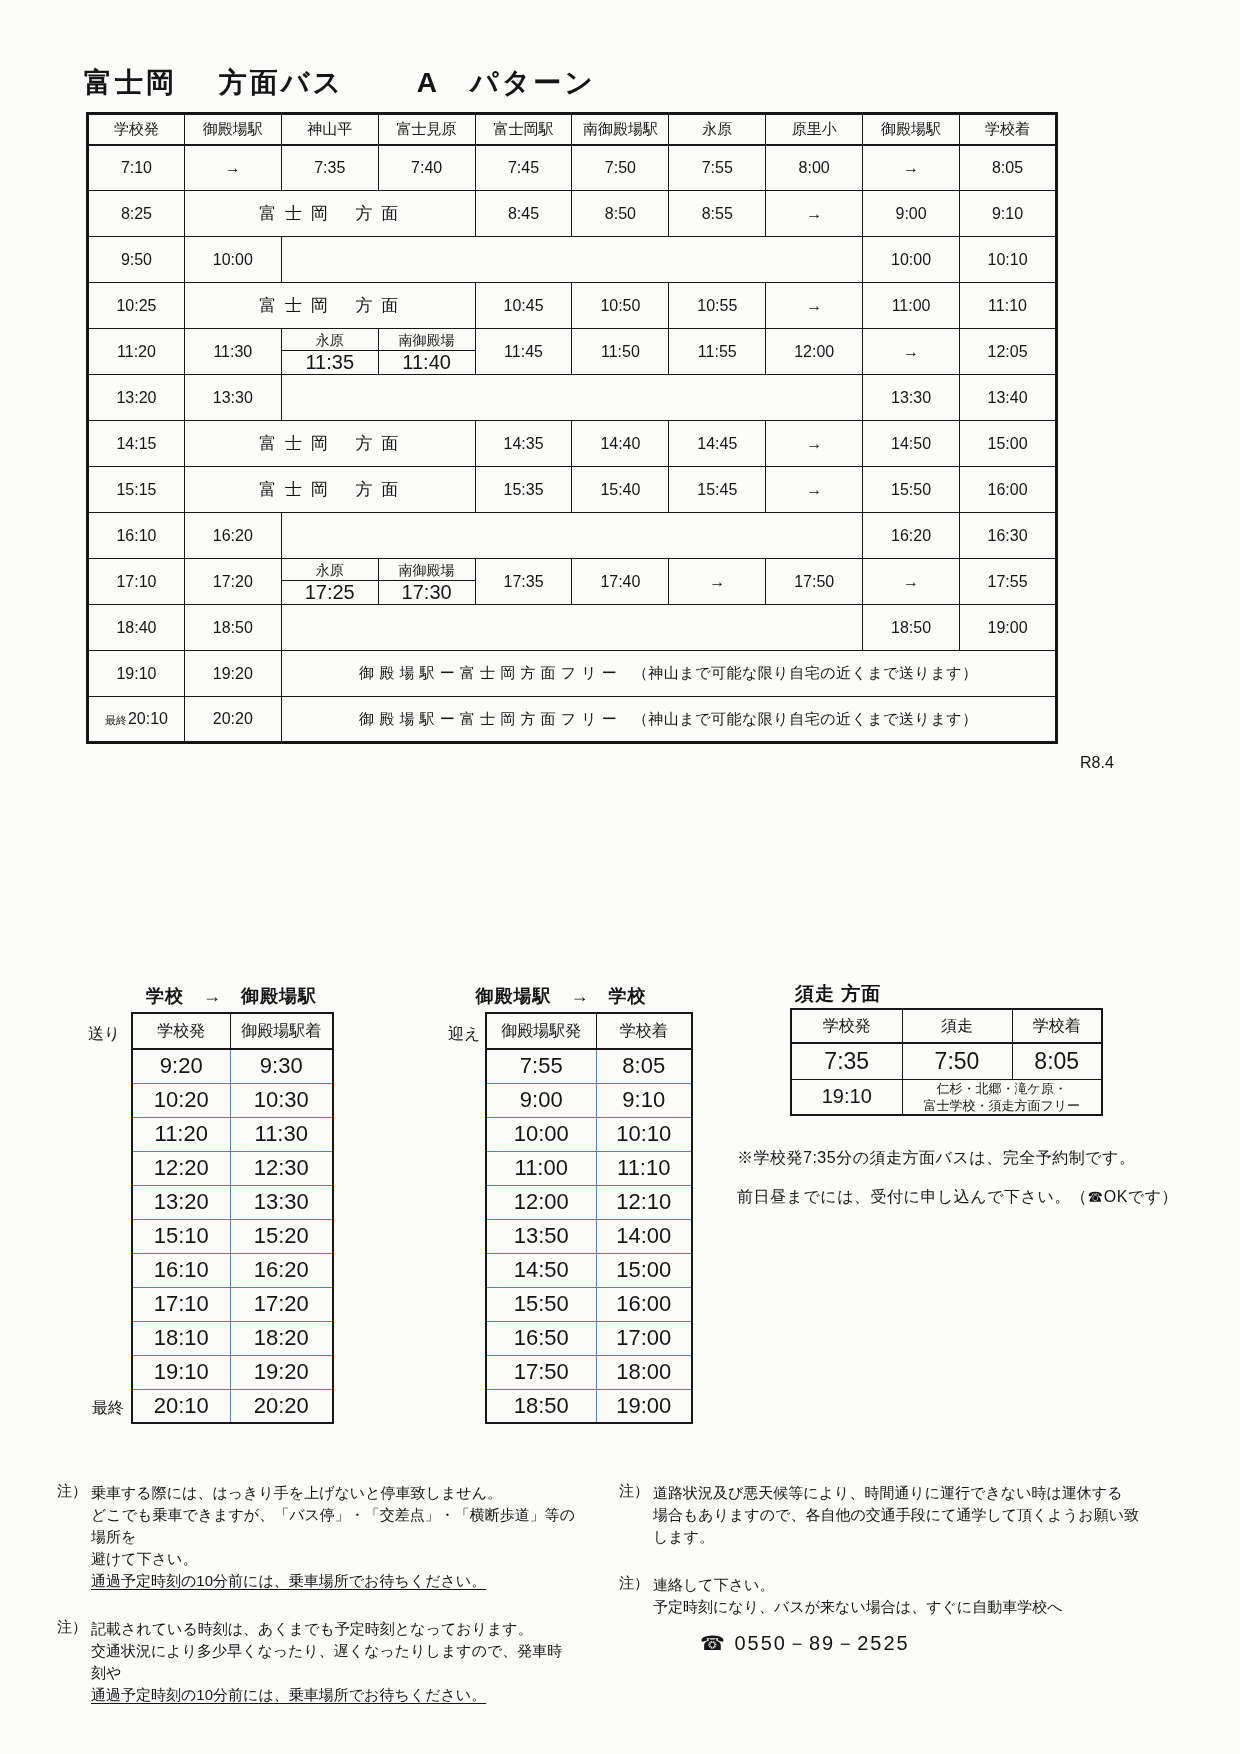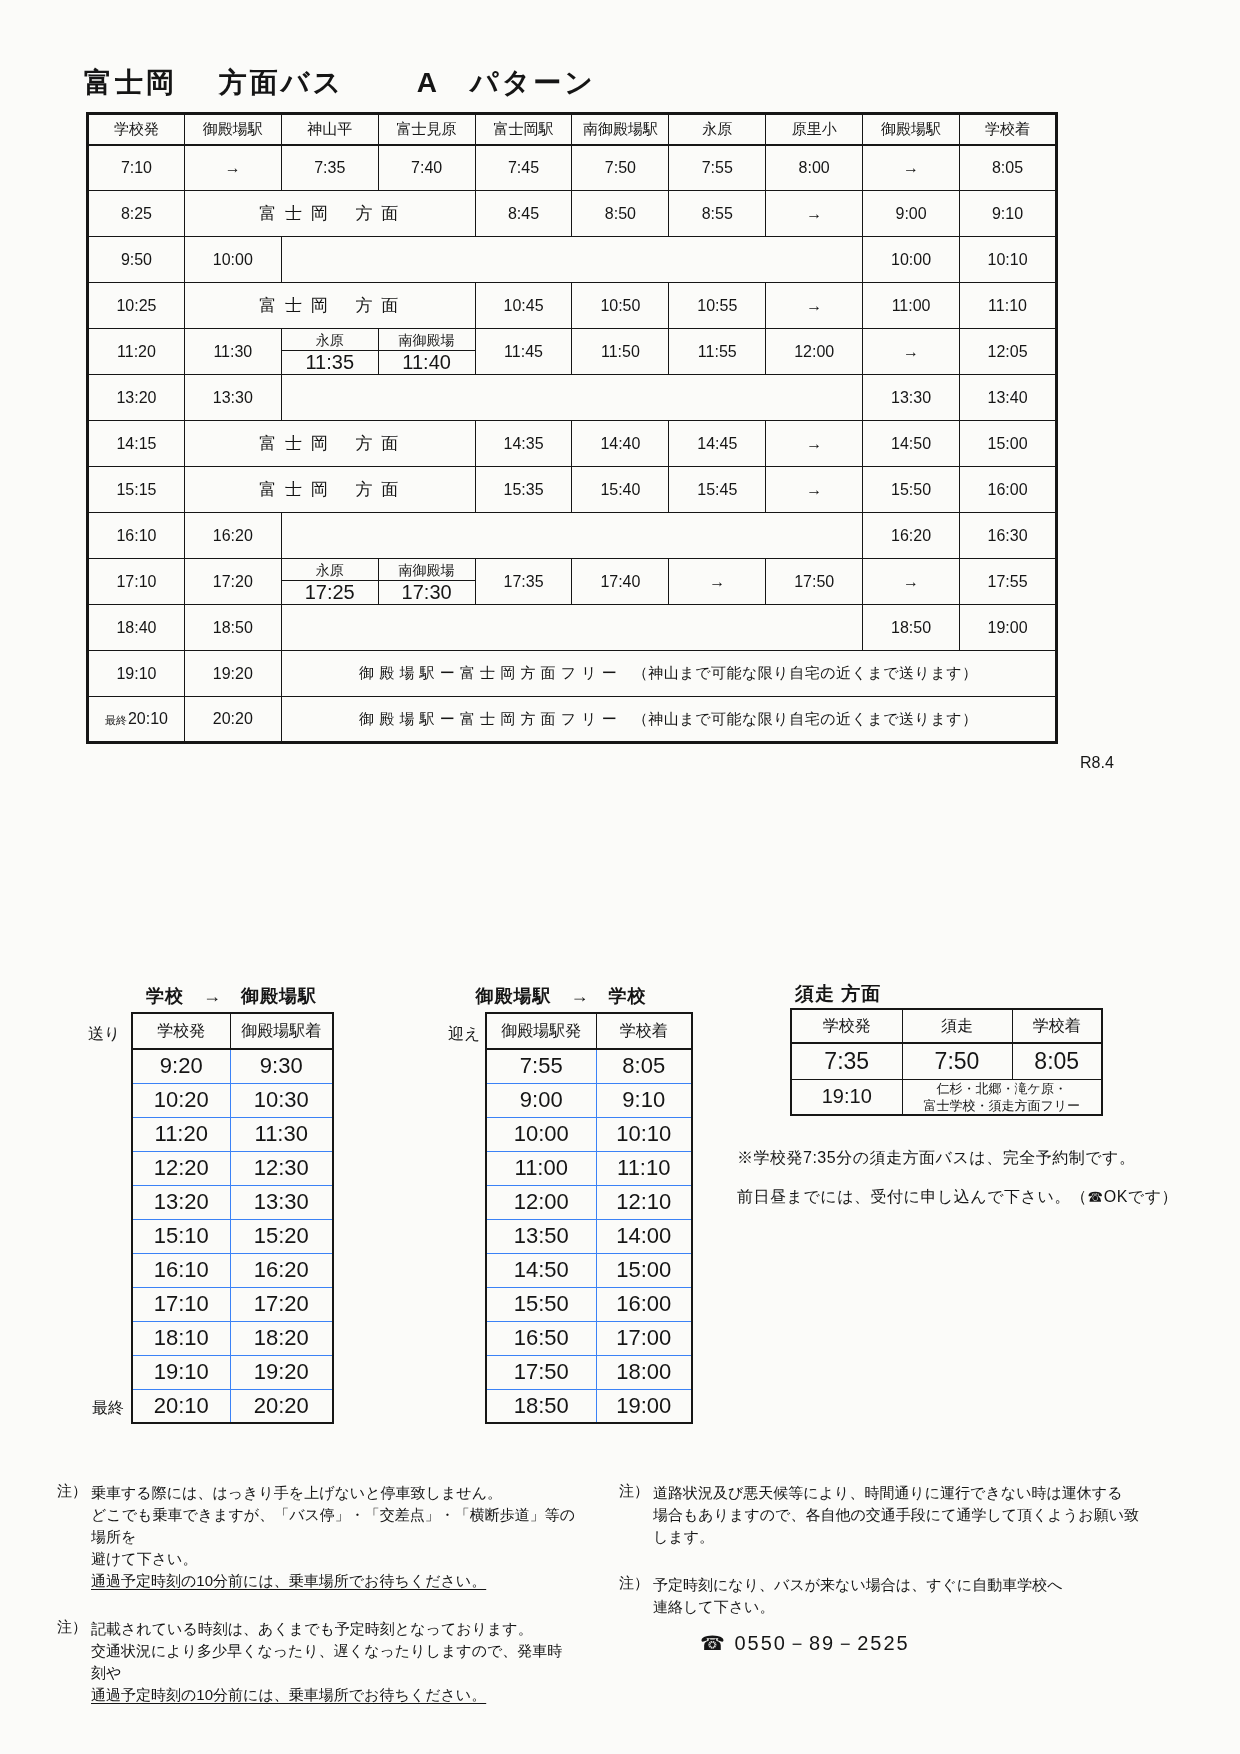--- a/index.html
+++ b/index.html
@@ -435,21 +435,21 @@
         <span class="note-prefix">注）</span>
         <div class="note-body">
           <div class="note-line">道路状況及び悪天候等により、時間通りに運行できない時は運休する</div>
           <div class="note-line">場合もありますので、各自他の交通手段にて通学して頂くようお願い致</div>
           <div class="note-line">します。</div>
         </div>
       </div>
       <div class="note">
         <span class="note-prefix">注）</span>
         <div class="note-body">
+          <div class="note-line">連絡して下さい。</div>
           <div class="note-line">予定時刻になり、バスが来ない場合は、すぐに自動車学校へ</div>
-          <div class="note-line">連絡して下さい。</div>
         </div>
       </div>
     </div>
 
   <div class="phone">☎  0550－89－2525</div>
 
 </div>
 
 </body></html>

